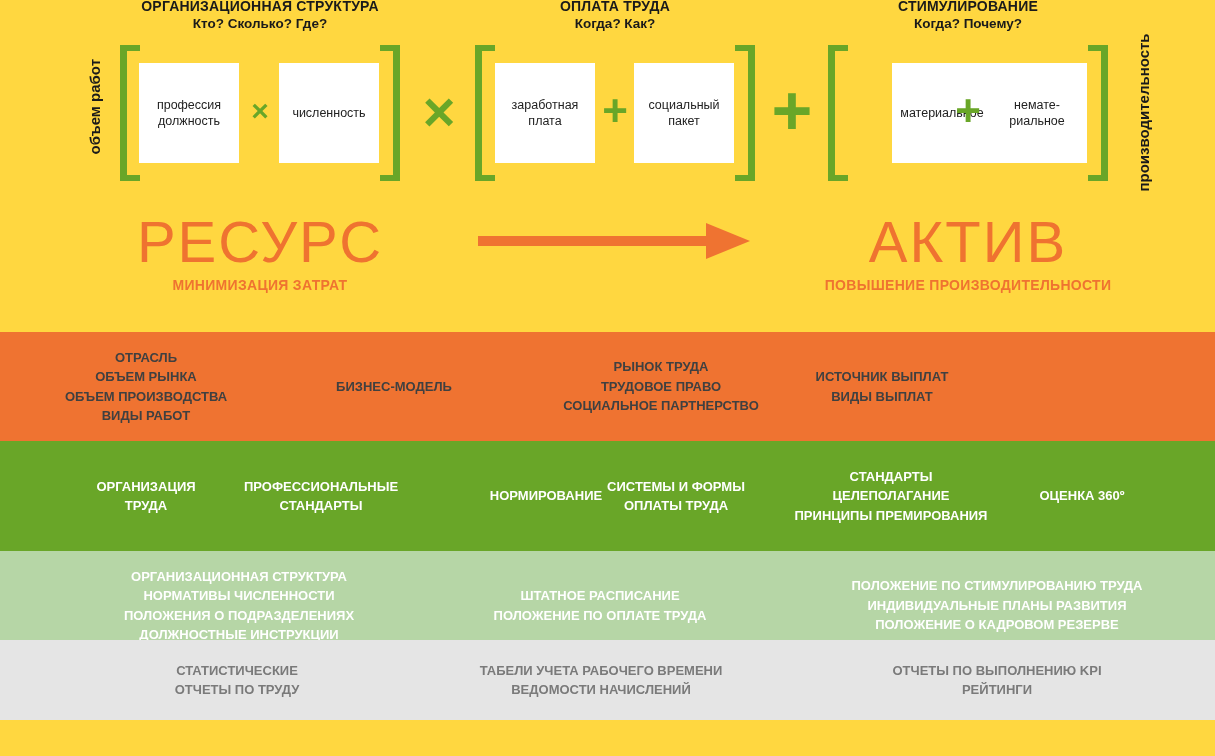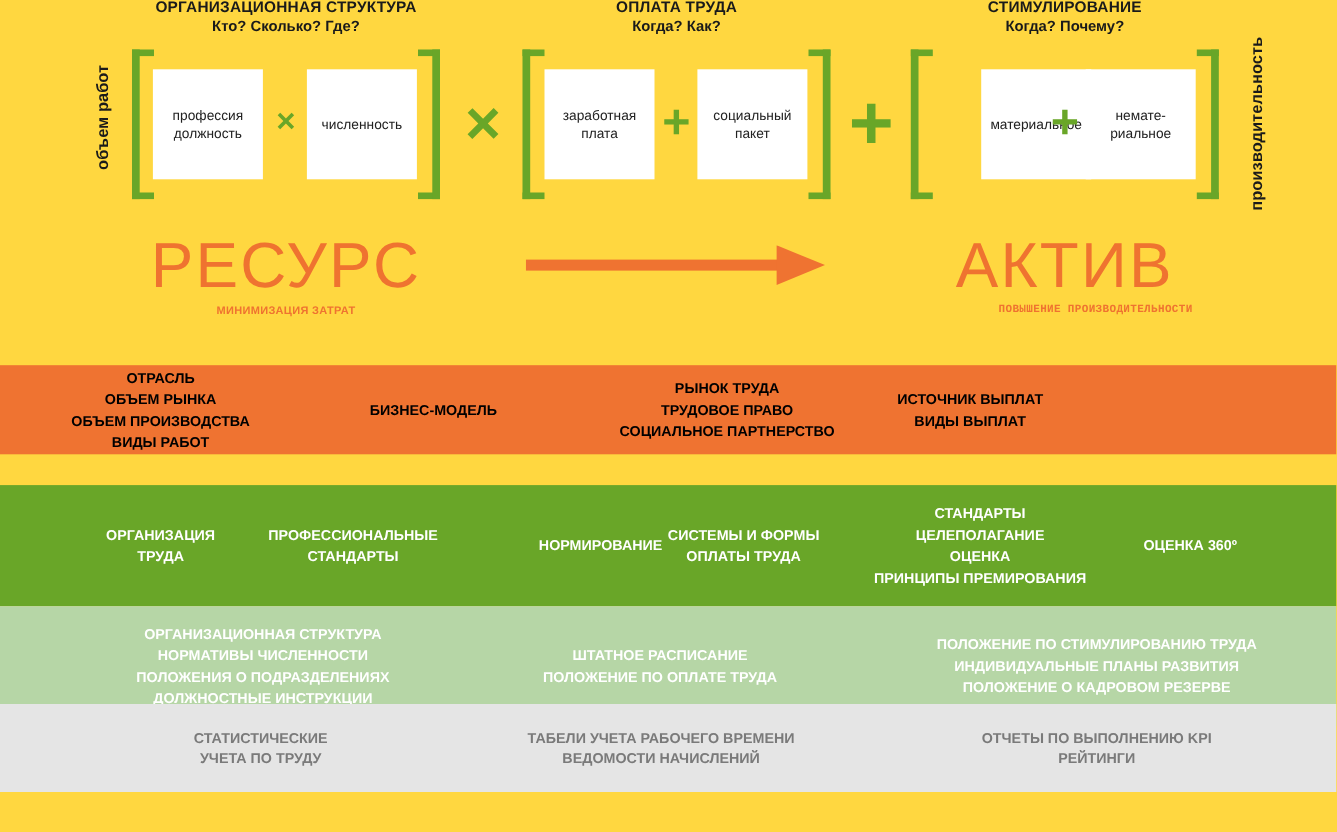--- a/index.html
+++ b/index.html
@@ -20,27 +20,27 @@
 
     .op { position: absolute; color: #69a628; font-weight: bold; text-align: center; }
     .op.small-x { font-size: 30px; line-height: 30px; }
     .op.big-x { font-size: 56px; line-height: 56px; }
     .op.small-plus { font-size: 44px; line-height: 44px; }
     .op.big-plus { font-size: 70px; line-height: 70px; }
 
     .vlabel { position: absolute; font-weight: bold; font-size: 15px; color: #1a1a1a; white-space: nowrap; transform-origin: center center; }
 
     .big-word { position: absolute; color: #ef7330; font-size: 58px; font-weight: normal; letter-spacing: 2px; line-height: 60px; text-align: center; }
-    .sub-word { position: absolute; color: #ef7330; font-size: 10px; font-weight: bold; text-align: center; letter-spacing: 0.3px; }
+    .sub-word { position: absolute; color: #ef7330; font-size: 14px; font-weight: bold; text-align: center; letter-spacing: 0.3px; }
 
     .arrow { position: absolute; left: 478px; top: 223px; width: 272px; height: 36px; }
 
     .band { position: absolute; left: 0; width: 1215px; display: flex; align-items: center; }
     .band .cell { position: absolute; text-align: center; font-weight: bold; font-size: 13px; line-height: 19.5px; white-space: nowrap; transform: translateX(-50%); }
-    .band.orange { top: 332px; height: 81px; background: #ef7331; color: #000000; }
+    .band.orange { top: 332px; height: 109px; background: #ef7331; color: #404040; }
     .band.green { top: 441px; height: 110px; background: #69a628; color: #ffffff; }
     .band.lightgreen { top: 551px; height: 109px; background: #b6d6a6; color: #ffffff; }
     .band.grey { top: 640px; height: 80px; background: #e5e5e5; color: #7a7a7a; }
     .cell .line { display: block; }
   </style>
 </head>
 <body>
 
 <div class="top">
 
@@ -108,21 +108,21 @@
 
   <div class="big-word" style="left:110px; top:212px; width:300px;">РЕСУРС</div>
   <div class="sub-word" style="left:110px; top:277px; width:300px;">МИНИМИЗАЦИЯ ЗАТРАТ</div>
 
   <svg class="arrow" viewBox="0 0 272 36">
     <rect x="0" y="13" width="240" height="10" fill="#ef7331"></rect>
     <polygon points="228,0 272,18 228,36" fill="#ef7331"></polygon>
   </svg>
 
   <div class="big-word" style="left:818px; top:212px; width:300px;">АКТИВ</div>
-  <div class="sub-word" style="left:826px; top:277px; width:340px;font-family:Liberation Mono, monospace;">ПОВЫШЕНИЕ ПРОИЗВОДИТЕЛЬНОСТИ</div>
+  <div class="sub-word" style="left:798px; top:277px; width:340px;">ПОВЫШЕНИЕ ПРОИЗВОДИТЕЛЬНОСТИ</div>
 </div>
 
 <div class="band orange">
   <div class="cell" style="left:146px;">
       <span class="line">ОТРАСЛЬ</span>
       <span class="line">ОБЪЕМ РЫНКА</span>
       <span class="line">ОБЪЕМ ПРОИЗВОДСТВА</span>
       <span class="line">ВИДЫ РАБОТ</span>
     </div>
   <div class="cell" style="left:394px;">
@@ -151,21 +151,20 @@
   <div class="cell" style="left:503px;margin-left:43px;">
       <span class="line">НОРМИРОВАНИЕ</span>
     </div>
   <div class="cell" style="left:676px;">
       <span class="line">СИСТЕМЫ И ФОРМЫ</span>
       <span class="line">ОПЛАТЫ ТРУДА</span>
     </div>
   <div class="cell" style="left:891px;">
       <span class="line">СТАНДАРТЫ</span>
       <span class="line">ЦЕЛЕПОЛАГАНИЕ</span>
-      <span class="line">ОЦЕНКА</span>
       <span class="line">ПРИНЦИПЫ ПРЕМИРОВАНИЯ</span>
     </div>
   <div class="cell" style="left:1082px;">
       <span class="line">ОЦЕНКА 360º</span>
     </div>
 </div>
 
 <div class="band lightgreen">
   <div class="cell" style="left:239px;">
       <span class="line">ОРГАНИЗАЦИОННАЯ СТРУКТУРА</span>
@@ -180,21 +179,21 @@
   <div class="cell" style="left:997px;">
       <span class="line">ПОЛОЖЕНИЕ ПО СТИМУЛИРОВАНИЮ ТРУДА</span>
       <span class="line">ИНДИВИДУАЛЬНЫЕ ПЛАНЫ РАЗВИТИЯ</span>
       <span class="line">ПОЛОЖЕНИЕ О КАДРОВОМ РЕЗЕРВЕ</span>
     </div>
 </div>
 
 <div class="band grey">
   <div class="cell" style="left:237px;">
       <span class="line">СТАТИСТИЧЕСКИЕ</span>
-      <span class="line">УЧЕТА ПО ТРУДУ</span>
+      <span class="line">ОТЧЕТЫ ПО ТРУДУ</span>
     </div>
   <div class="cell" style="left:601px;">
       <span class="line">ТАБЕЛИ УЧЕТА РАБОЧЕГО ВРЕМЕНИ</span>
       <span class="line">ВЕДОМОСТИ НАЧИСЛЕНИЙ</span>
     </div>
   <div class="cell" style="left:997px;">
       <span class="line">ОТЧЕТЫ ПО ВЫПОЛНЕНИЮ KPI</span>
       <span class="line">РЕЙТИНГИ</span>
     </div>
 </div>

